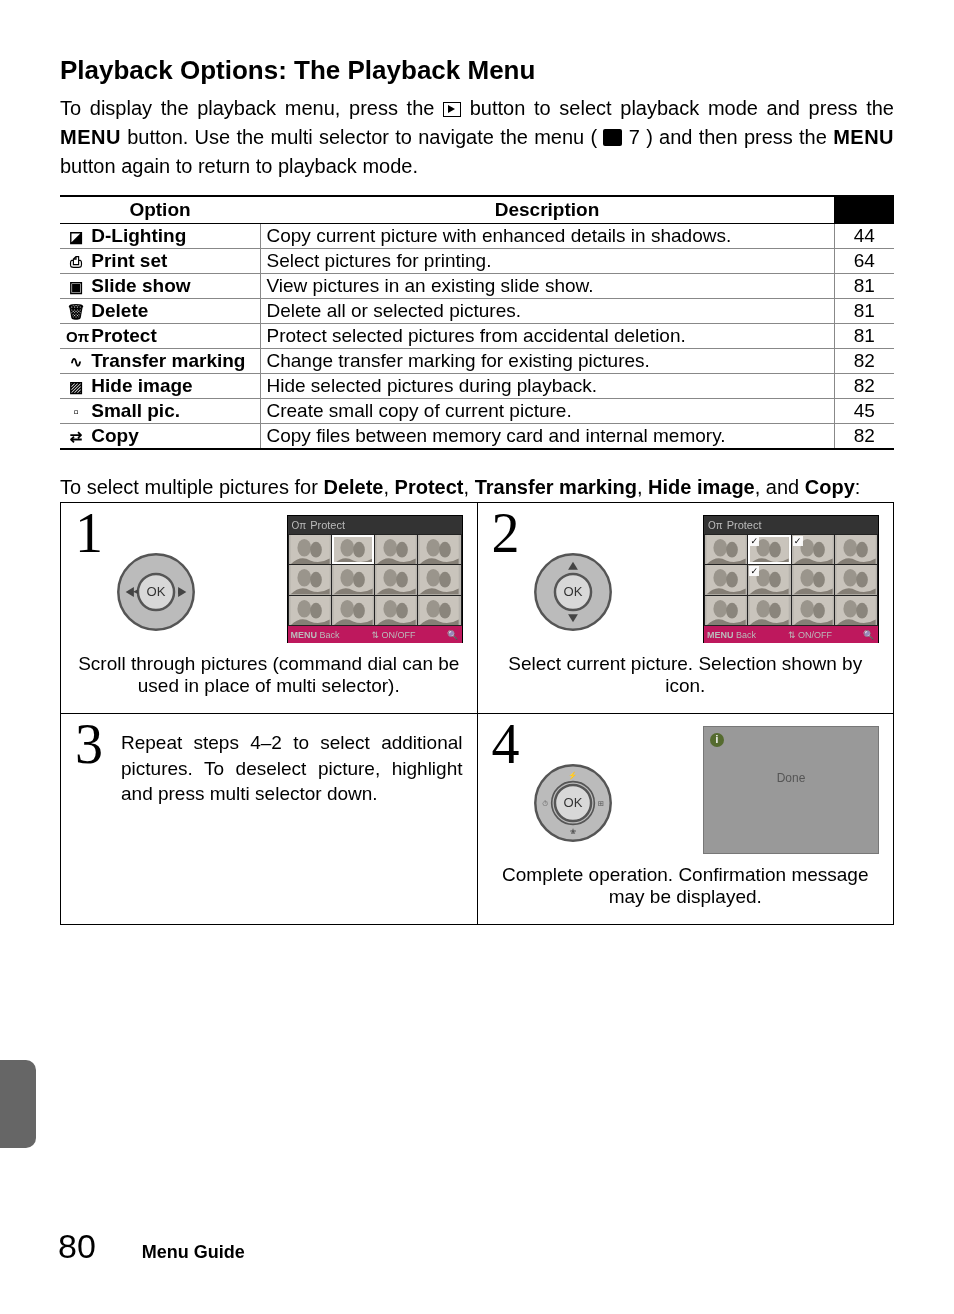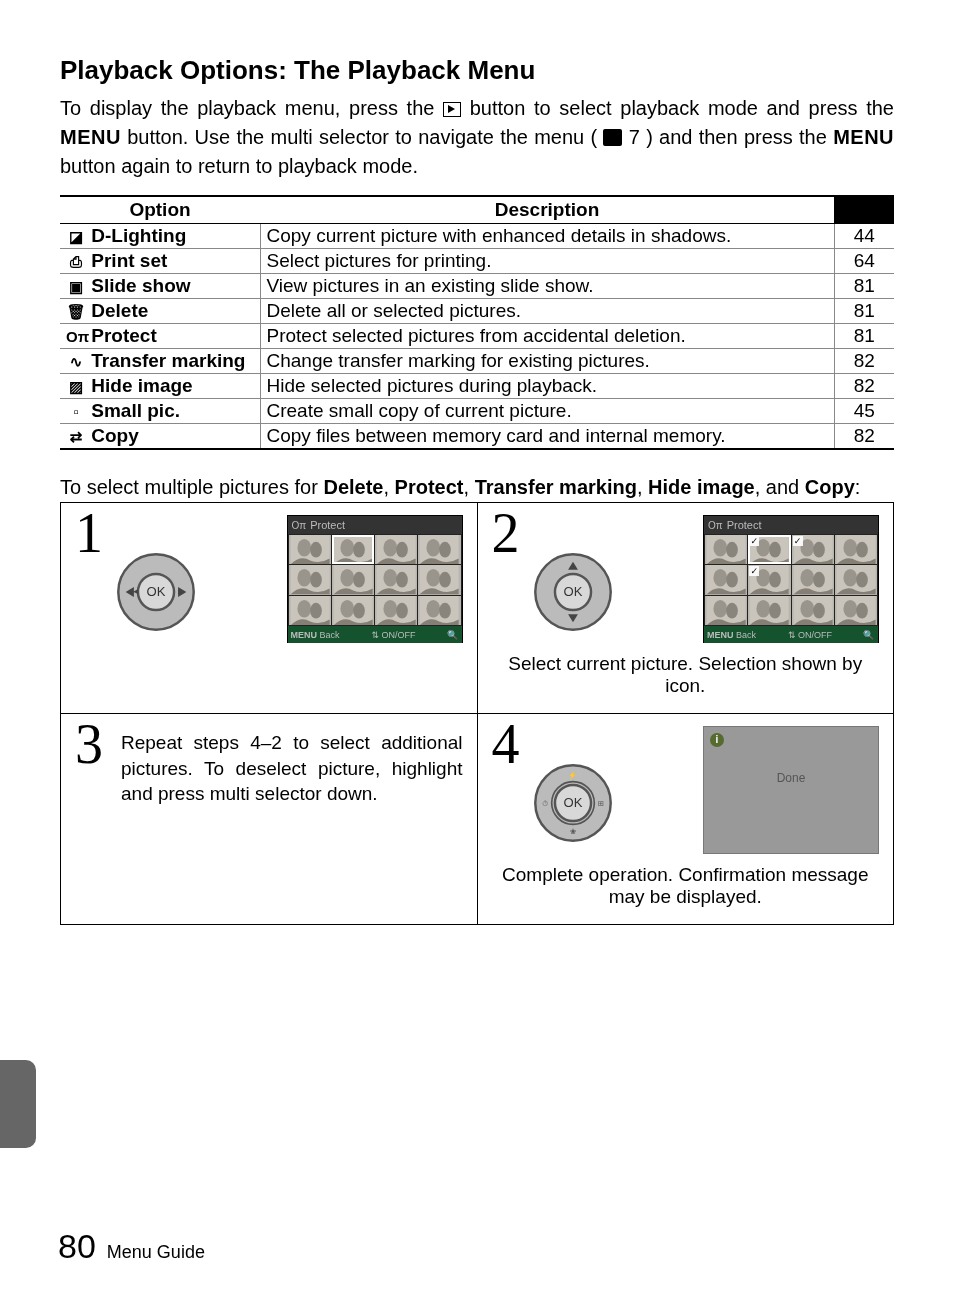--- a/index.html
+++ b/index.html
@@ -145,21 +145,21 @@
     background: #222;
   }
   .lcd-cell {
     background: #b8b4ae;
     position: relative;
     overflow: hidden;
   }
   .lcd-cell svg { width: 100%; height: 100%; }
   .lcd-cell.sel { outline: 2px solid #fff; outline-offset: -2px; }
   .lcd-foot {
-    height: 17px; background: #14532d; color: #bbb;
+    height: 17px; background: #be185d; color: #bbb;
     font-size: 9px; display: flex; justify-content: space-between;
     align-items: center; padding: 0 3px;
   }
   .lcd-done {
     width: 176px; height: 128px;
     background: #999; border: 1px solid #777;
     position: relative;
     font-size: 12px; color: #555;
   }
   .lcd-done .info-i {
@@ -179,21 +179,21 @@
     background: #666;
     border-top-right-radius: 10px;
     border-bottom-right-radius: 10px;
   }
   .footer {
     position: absolute;
     left: 58px; bottom: 48px;
     font-size: 18px;
   }
   .footer .pnum { font-size: 34px; font-weight: normal; margin-right: 6px; }
-  .footer .sect { font-weight: normal; }
+  .footer .sect { font-weight: bold; margin-left: 35px; }
   .sel-check {
     position: absolute; top: 1px; left: 1px;
     width: 10px; height: 10px; background: rgba(255,255,255,0.9);
     font-size: 9px; line-height: 10px; text-align: center; color: #000;
   }
 </style>
 </head>
 <body>
 
 <h1>Playback Options: The Playback Menu</h1>
@@ -370,20 +370,21 @@
                   <path d="M0 30 Q10 20 20 26 Q30 30 40 24 L40 30 Z" fill="#857f76"></path>
                 </svg></div>
             </div>
           <div class="lcd-foot">
             <span><b>MENU</b> <span>Back</span></span>
             <span>⇅ <span>ON/OFF</span></span>
             <span>🔍</span>
           </div>
         </div>
       </div>
+      <div class="step-caption">Scroll through pictures (command dial can be used in place of multi selector).</div>
     </div>
     <div class="step">
       <div class="step-num">2</div>
       <div class="step-visual">
         <svg class="selector" viewBox="0 0 100 100">
           <circle cx="50" cy="50" r="46" fill="#bbb" stroke="#555" stroke-width="3"></circle>
           <circle cx="50" cy="50" r="22" fill="#d8d8d8" stroke="#555" stroke-width="3"></circle>
           <text x="50" y="55" font-size="16" text-anchor="middle" fill="#333">OK</text>
           <polygon points="50,13 44,23 56,23" fill="#444"></polygon>
           <polygon points="50,87 44,77 56,77" fill="#444"></polygon>

